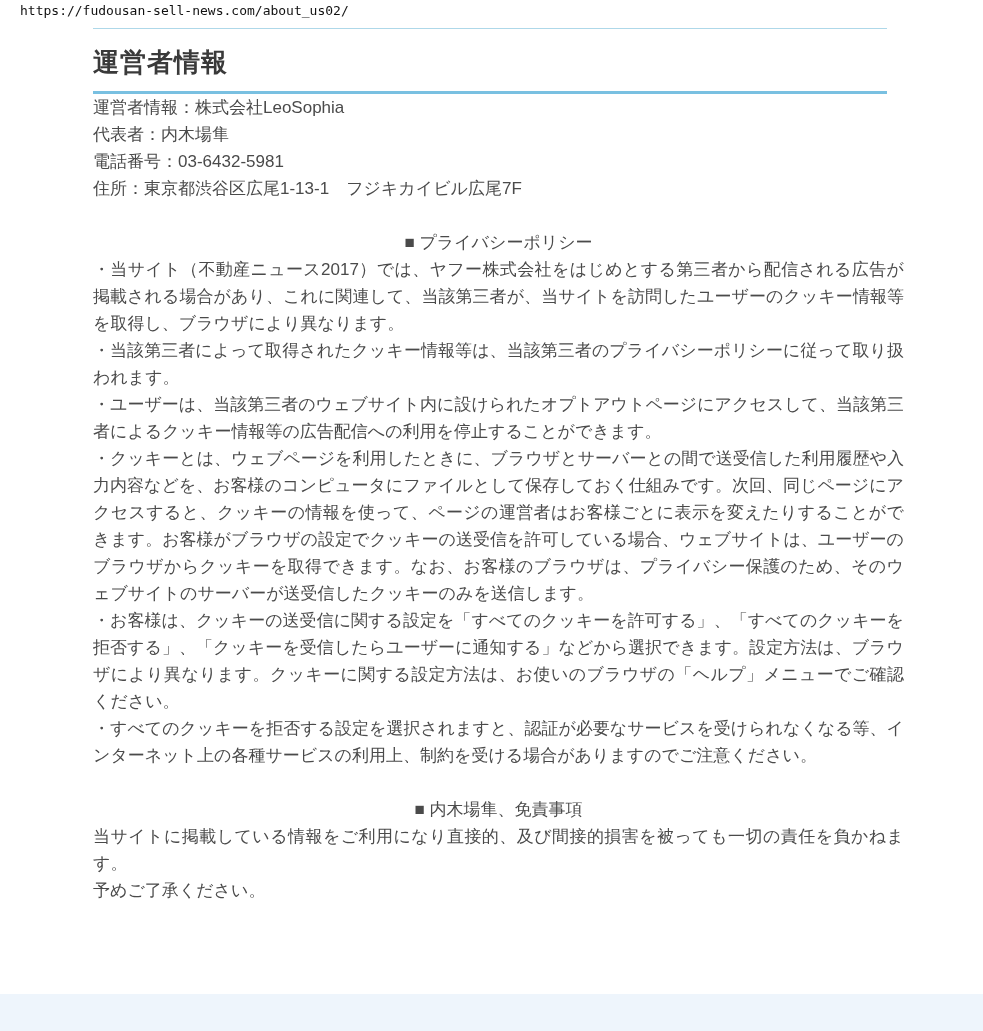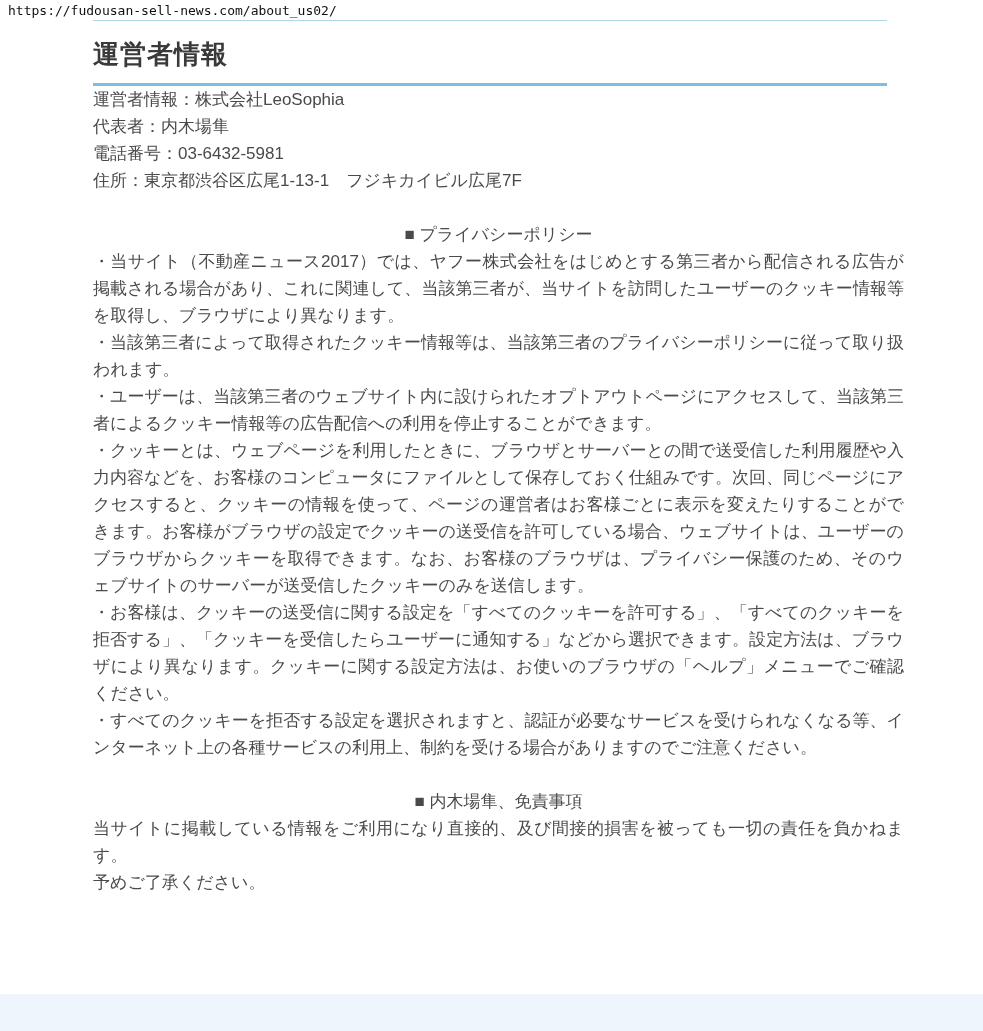--- a/index.html
+++ b/index.html
@@ -10,29 +10,29 @@
     width: 983px;
     height: 1031px;
     background: #ffffff;
     position: relative;
     overflow: hidden;
     font-family: "Liberation Sans", sans-serif;
   }
   .url-caption {
     position: absolute;
     top: 3px;
-    left: 8px;
+    left: 20px;
     font-family: "DejaVu Sans Mono", monospace;
     font-size: 13px;
     color: #111111;
     white-space: nowrap;
   }
   .content {
     position: absolute;
-    top: 20px;
+    top: 28px;
     left: 93px;
     width: 811px;
     color: #4a4a4a;
     font-size: 17px;
     line-height: 27px;
   }
   .page-header {
     width: 794px;
     border-top: 1px solid #aed8e9;
     border-bottom: 3px solid #79c0e1;

